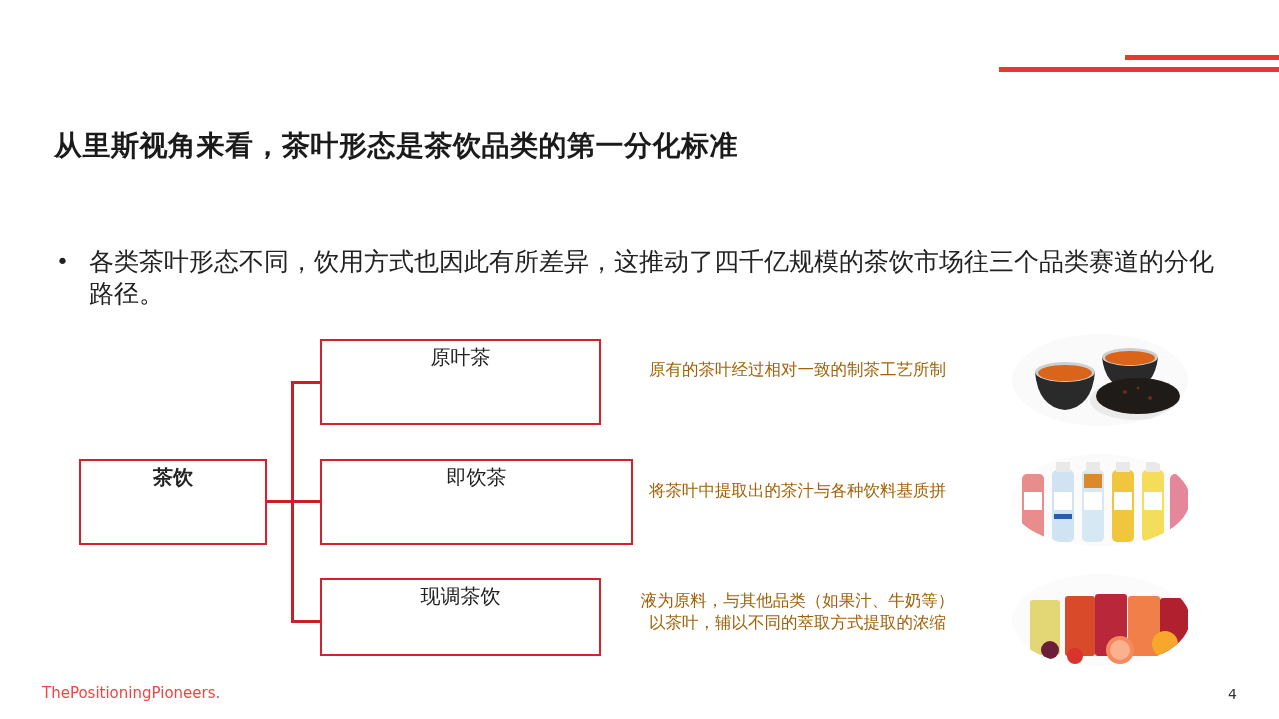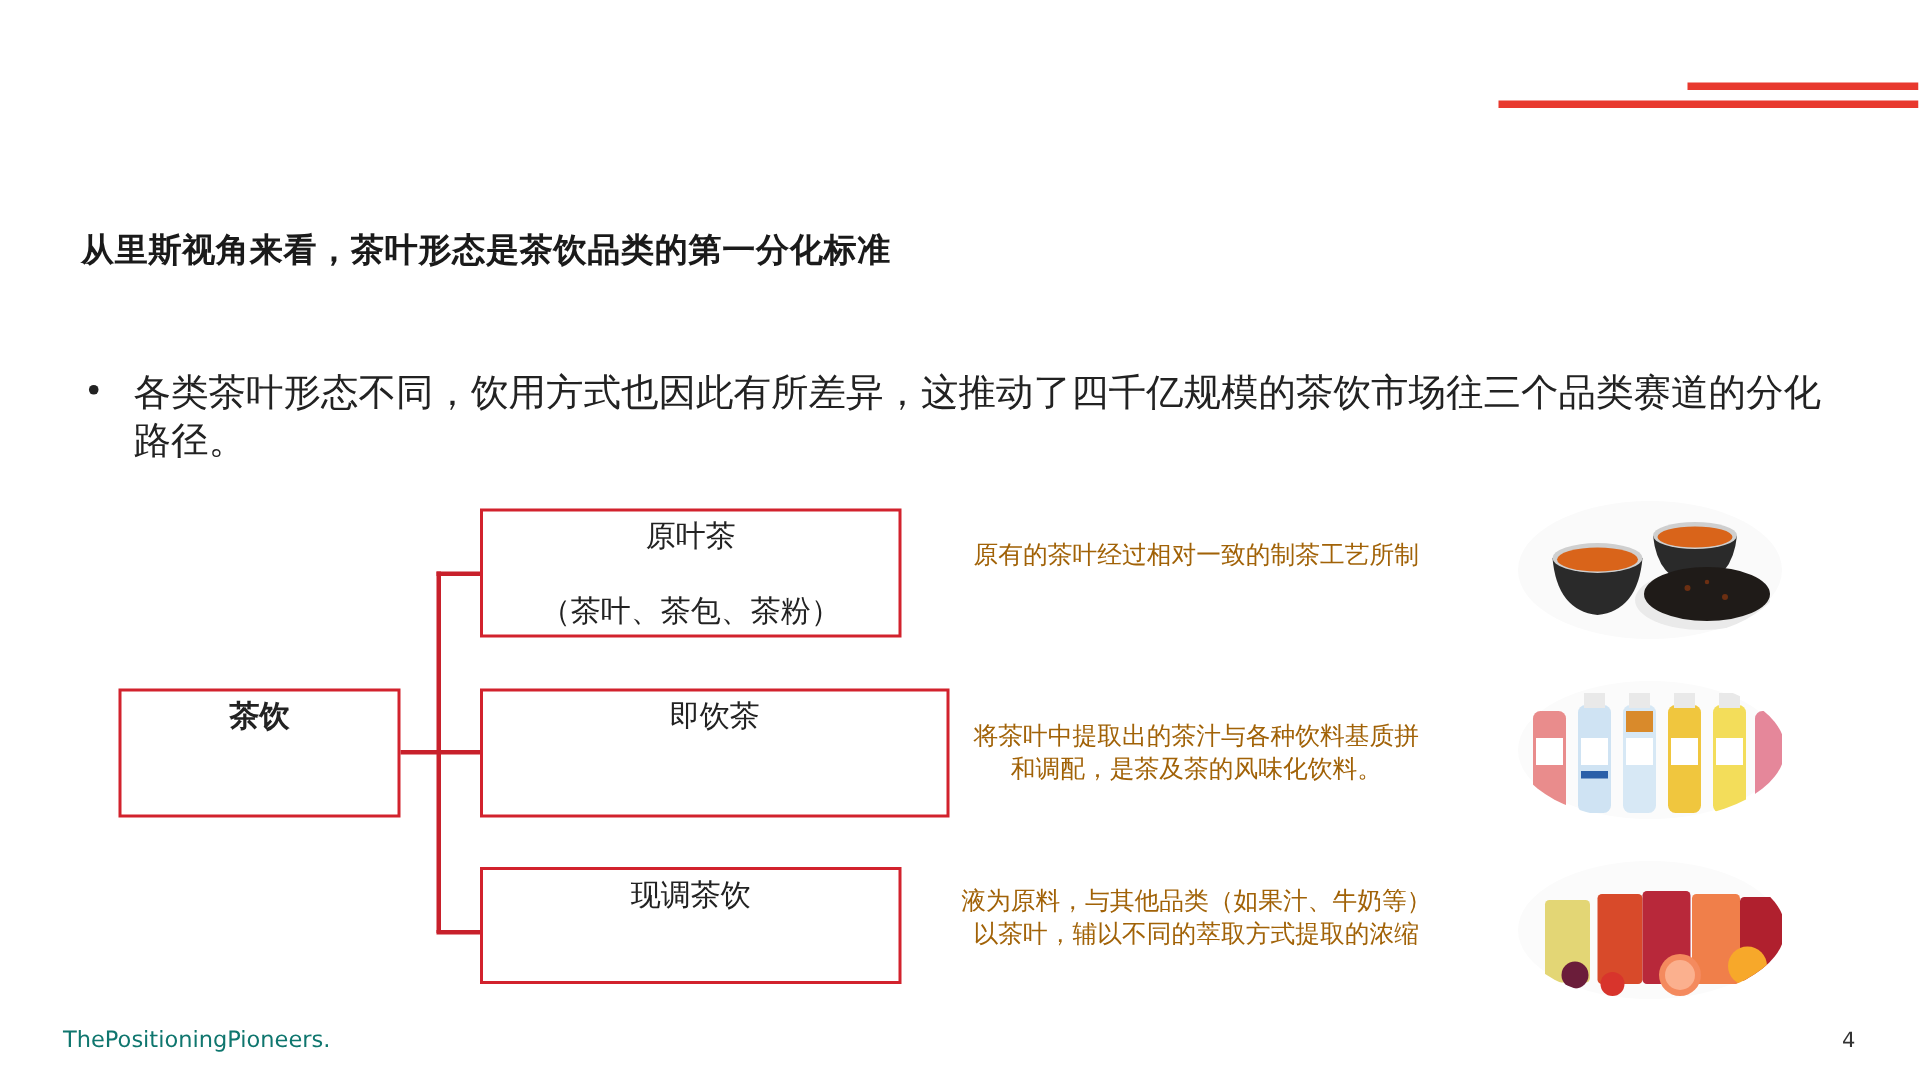--- a/index.html
+++ b/index.html
@@ -4,22 +4,22 @@
 <style>
   html, body { margin: 0; padding: 0; }
   body {
     width: 1279px; height: 719px; position: relative; overflow: hidden;
     background: #ffffff;
     font-family: "DejaVu Sans", "Liberation Sans", sans-serif;
     color: #222;
   }
   .accent-line { position: absolute; background: #e8392e; height: 5px; }
   .title {
-    position: absolute; left: 54px; top: 152px;
-    font-size: 22px; font-weight: bold; color: #1a1a1a; letter-spacing: 0.5px;
+    position: absolute; left: 54px; top: 127px;
+    font-size: 28px; font-weight: bold; color: #1a1a1a; letter-spacing: 0.5px;
     white-space: nowrap;
   }
   .bullet-block {
     position: absolute; left: 56px; top: 246px; width: 1170px;
     font-size: 25px; line-height: 32px; color: #222;
   }
   .bullet-dot {
     position: absolute; left: 0; top: 0; font-size: 22px;
   }
   .bullet-text { margin-left: 33px; }
@@ -33,21 +33,21 @@
   .conn { position: absolute; background: #c8202b; }
   .desc {
     position: absolute; font-size: 16.5px; line-height: 22px; color: #a16207;
     text-align: center; white-space: nowrap;
   }
   .photo {
     position: absolute; width: 180px; height: 95px; border-radius: 50%;
     overflow: hidden;
   }
   .footer-brand {
-    position: absolute; left: 42px; top: 684px; font-size: 15px; color: #0f766e;
+    position: absolute; left: 42px; top: 684px; font-size: 15px; color: #ef4444;
   }
   .page-num {
     position: absolute; left: 1228px; top: 686px; font-size: 14px; color: #333;
   }
 </style>
 </head>
 <body>
 
 <div class="accent-line" style="left:1125px; top:55px; width:154px;"></div>
 <div class="accent-line" style="left:999px; top:67px; width:280px;"></div>
@@ -63,35 +63,33 @@
 <div class="conn" style="left:291px; top:381px; width:3px; height:241px;"></div>
 <div class="conn" style="left:291px; top:381px; width:30px; height:3px;"></div>
 <div class="conn" style="left:291px; top:620px; width:30px; height:3px;"></div>
 
 <div class="box root" style="left:79px; top:459px; width:188px; height:86px;">
   <span>茶饮</span>
 </div>
 
 <div class="box" style="left:320px; top:339px; width:281px; height:86px;">
   <span>原叶茶</span>
-  <span>（茶叶、茶包、茶粉）</span>
 </div>
 <div class="box" style="left:320px; top:459px; width:313px; height:86px;">
   <span>即饮茶</span>
 </div>
 <div class="box" style="left:320px; top:578px; width:281px; height:78px;">
   <span>现调茶饮</span>
 </div>
 
 <div class="desc" style="left:620px; top:359px; width:355px;">
   <div>原有的茶叶经过相对一致的制茶工艺所制</div>
 </div>
 <div class="desc" style="left:620px; top:480px; width:355px;">
   <div>将茶叶中提取出的茶汁与各种饮料基质拼</div>
-  <div>和调配，是茶及茶的风味化饮料。</div>
 </div>
 <div class="desc" style="left:620px; top:590px; width:355px;">
   <div>液为原料，与其他品类（如果汁、牛奶等）</div>
   <div>以茶叶，辅以不同的萃取方式提取的浓缩</div>
 </div>
 
 <div class="photo" style="left:1010px; top:332px;">
   <svg width="180" height="95" viewBox="0 0 180 95">
     <ellipse cx="90" cy="48" rx="88" ry="46" fill="#fafafa"></ellipse>
     <path d="M25 40 Q28 75 55 78 Q82 75 85 40 Z" fill="#2a2a2a"></path>

